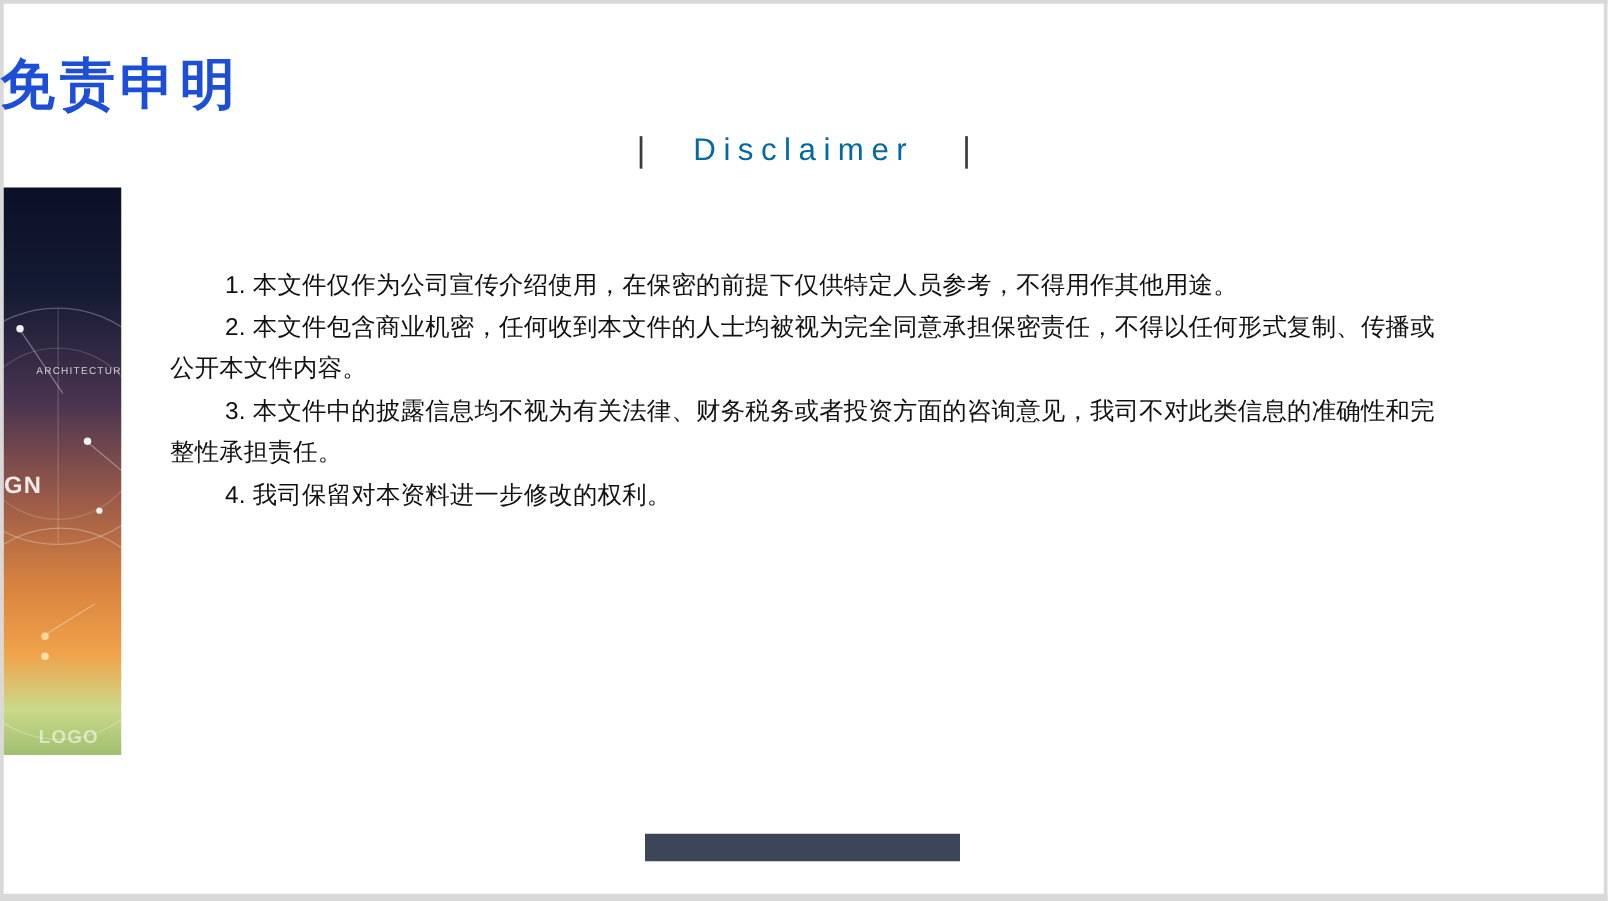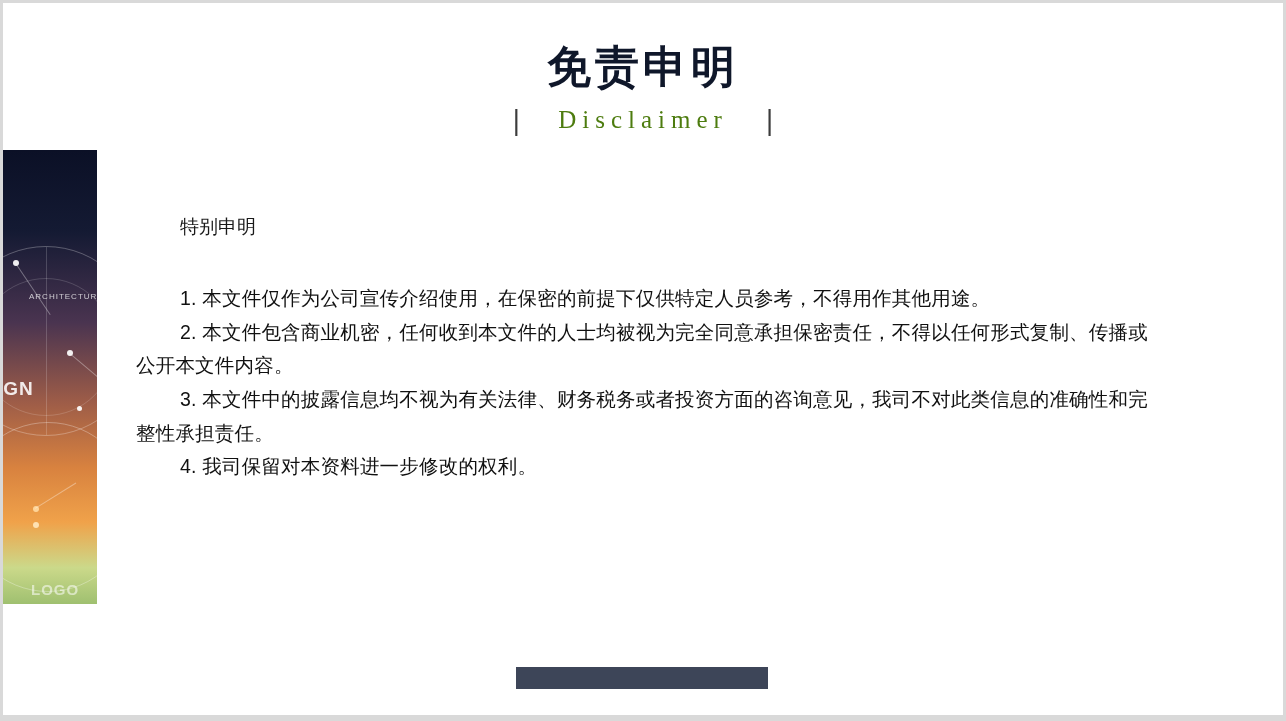--- a/index.html
+++ b/index.html
@@ -45,49 +45,48 @@
     width: 3px; height: 721px;
     background: #d9d9d9;
   }
 
   
   .title-cn {
     position: absolute;
     top: 44px;
     left: 0;
     width: 1286px;
-    text-align: center;
     font-family: "Liberation Serif", serif;
     font-weight: bold;
     font-size: 44px;
     letter-spacing: 4px;
-    color: #0f172a;
+    color: #1d4ed8;
     line-height: 1.1;
   }
   .title-en-row {
     position: absolute;
     top: 106px;
     left: 0;
     width: 1286px;
     display: flex;
     align-items: center;
     justify-content: center;
     gap: 34px;
   }
   .title-bar {
     font-family: "DejaVu Sans Mono", monospace;
     font-size: 26px;
     color: #3c3c3c;
     line-height: 1;
   }
   .title-en {
-    font-family: Liberation Serif, serif;
+    font-family: Liberation Sans, sans-serif;
     font-size: 25px;
     letter-spacing: 6px;
-    color: #4d7c0f;
+    color: #0369a1;
     font-weight: 500;
   }
 
   
   .logo {
     position: absolute;
     top: 8px;
     right: 32px;
     width: 136px;
     height: 118px;
@@ -286,21 +285,20 @@
     <div class="strip-dot" style="left:30px; top:372px; background:#ffe6bb;"></div>
     <div class="strip-line" style="left:13px; top:113px; width:62px; transform:rotate(56deg);"></div>
     <div class="strip-line" style="left:67px; top:203px; width:58px; transform:rotate(40deg);"></div>
     <div class="strip-line" style="left:32px; top:358px; width:48px; transform:rotate(-32deg);"></div>
     <div class="strip-text-a">ARCHITECTURE</div>
     <div class="strip-text-b">IGN</div>
     <div class="strip-text-c">LOGO</div>
   </div>
 
   <div class="body-wrap">
-    <p class="body-heading">特别申明</p>
     <p class="body-para">1. 本文件仅作为公司宣传介绍使用，在保密的前提下仅供特定人员参考，不得用作其他用途。</p>
     <p class="body-para">2. 本文件包含商业机密，任何收到本文件的人士均被视为完全同意承担保密责任，不得以任何形式复制、传播或公开本文件内容。</p>
     <p class="body-para">3. 本文件中的披露信息均不视为有关法律、财务税务或者投资方面的咨询意见，我司不对此类信息的准确性和完整性承担责任。</p>
     <p class="body-para">4. 我司保留对本资料进一步修改的权利。</p>
   </div>
 
   <div class="bottom-bar"></div>
 
 </div>
 

